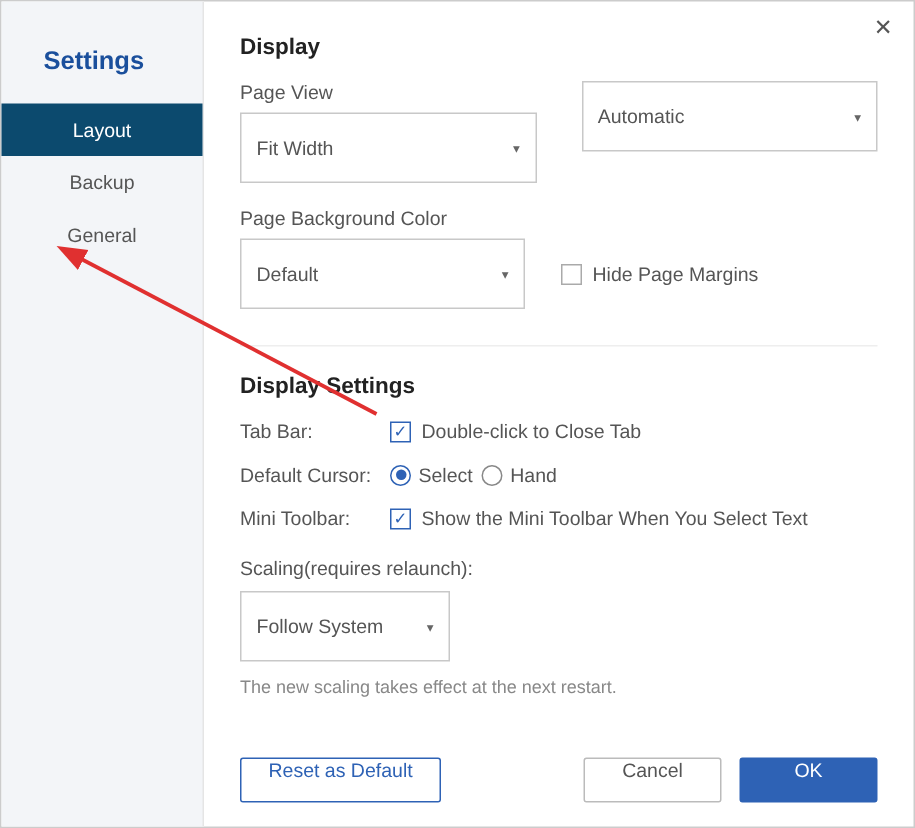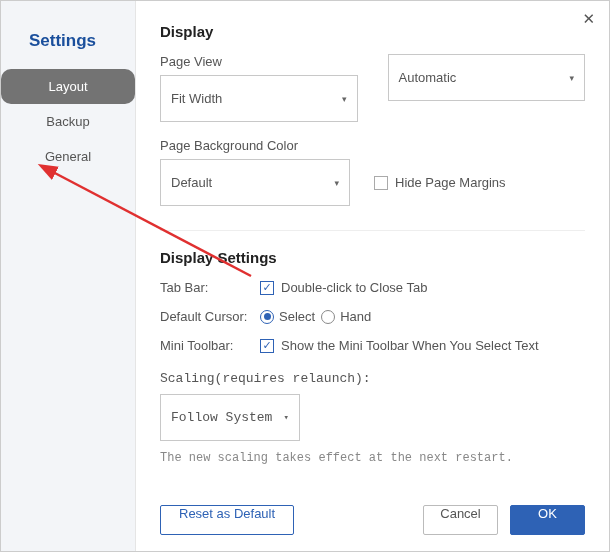--- a/index.html
+++ b/index.html
@@ -31,23 +31,22 @@
     padding: 0 0 18px 28px;
   }
   .sidebar-item {
     padding: 10px 0 10px 0;
     text-align: center;
     font-size: 13px;
     color: #555;
     cursor: pointer;
   }
   .sidebar-item.active {
-    background: #737373;
+    background: #0c4a6e;
     color: #fff;
-    border-radius: 10px;
   }
   .main {
     flex: 1;
     padding: 22px 24px 16px 24px;
     position: relative;
     display: flex;
     flex-direction: column;
   }
   .close-btn {
     position: absolute;
@@ -145,21 +144,21 @@
     justify-content: center;
   }
   .radio.selected .dot { border-color: #2e62b5; }
   .radio.selected .dot::after {
     content: "";
     width: 7px;
     height: 7px;
     background: #2e62b5;
     border-radius: 50%;
   }
-  .scaling-block { margin-top: 4px; font-family: Liberation Mono, monospace; }
+  .scaling-block { margin-top: 4px; }
   .scaling-block .label { color: #555; margin-bottom: 8px; }
   .scaling-block .select { width: 140px; }
   .note {
     color: #888;
     font-size: 12px;
     margin-top: 10px;
   }
   .footer {
     margin-top: auto;
     padding-top: 20px;
@@ -185,21 +184,21 @@
   }
   .btn.primary {
     background: #2e62b5;
     color: #fff;
   }
   .footer-right {
     margin-left: auto;
     display: flex;
     gap: 12px;
   }
-  .footer-right .btn { width: 75px; padding: 0; }
+  .footer-right .btn { width: 92px; padding: 0; }
   
   .arrow-svg {
     position: absolute;
     left: 0;
     top: 0;
     pointer-events: none;
   }
 </style>
 </head>
 <body>

